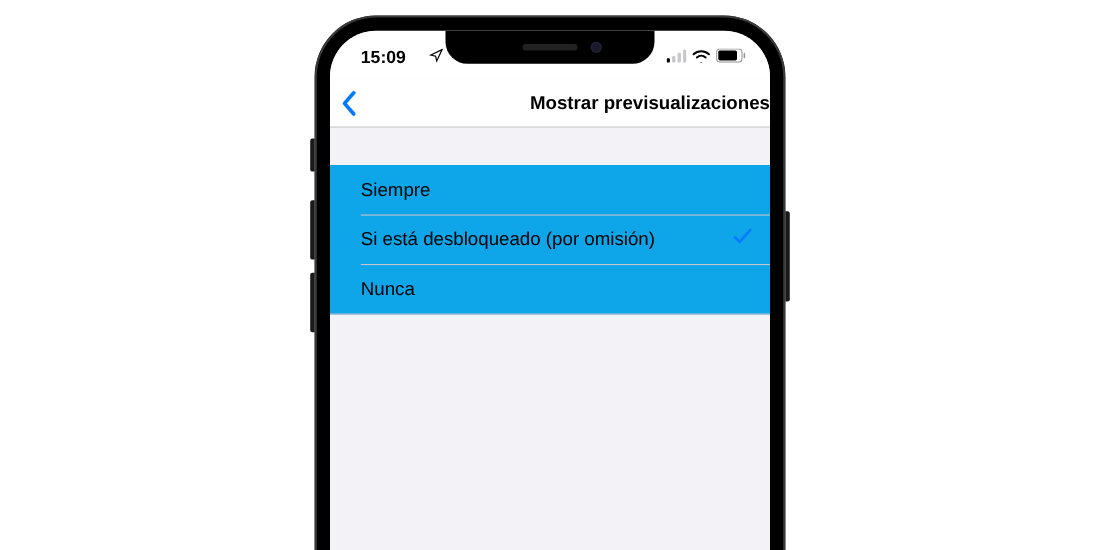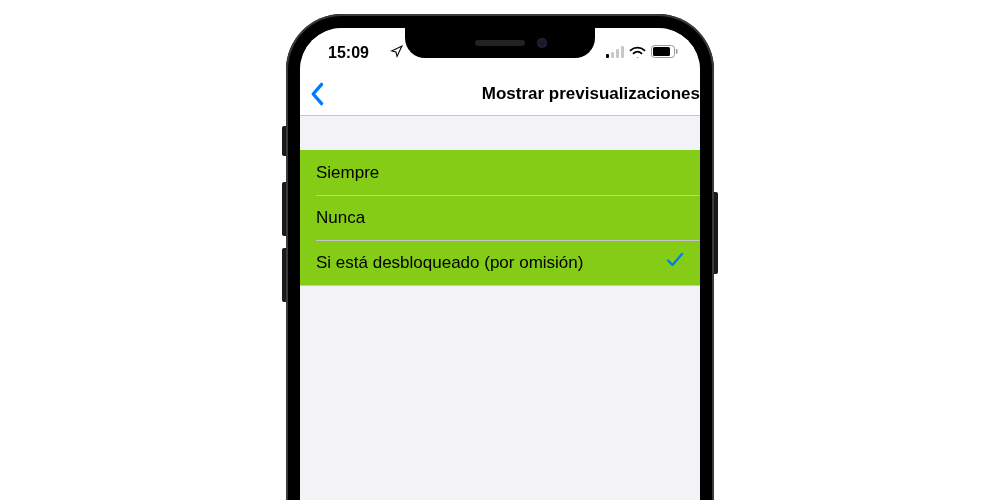--- a/index.html
+++ b/index.html
@@ -145,21 +145,22 @@
     .nav-title {
       font-size: 17px;
       font-weight: 600;
       color: #000;
     }
     .section-gap {
       height: 34px;
       background: #f2f2f7;
     }
     .list {
-      background: #84cc16;
+      background: #0ea5e9;
+      padding-left: 12px;
     }
     .list-item {
       height: 45px;
       padding: 0 16px;
       display: flex;
       align-items: center;
       justify-content: space-between;
       font-size: 17px;
       color: #000;
       position: relative;
@@ -242,26 +243,26 @@
       <div class="nav-title">Mostrar previsualizaciones</div>
     </div>
 
     <div class="section-gap"></div>
 
     <div class="list">
       <div class="list-item">
         <span>Siempre</span>
       </div>
       <div class="list-item">
-        <span>Nunca</span>
-      </div>
-      <div class="list-item">
         <span>Si está desbloqueado (por omisión)</span>
         <span class="checkmark">
           <svg width="18" height="18" viewBox="0 0 18 18">
             <path d="M2 9.5 L6.5 14 L16 3" stroke="#007aff" stroke-width="2.3" fill="none" stroke-linecap="round" stroke-linejoin="round"></path>
           </svg>
         </span>
       </div>
+      <div class="list-item">
+        <span>Nunca</span>
+      </div>
     </div>
 
   </div>
 </div>
 
 </body></html>

